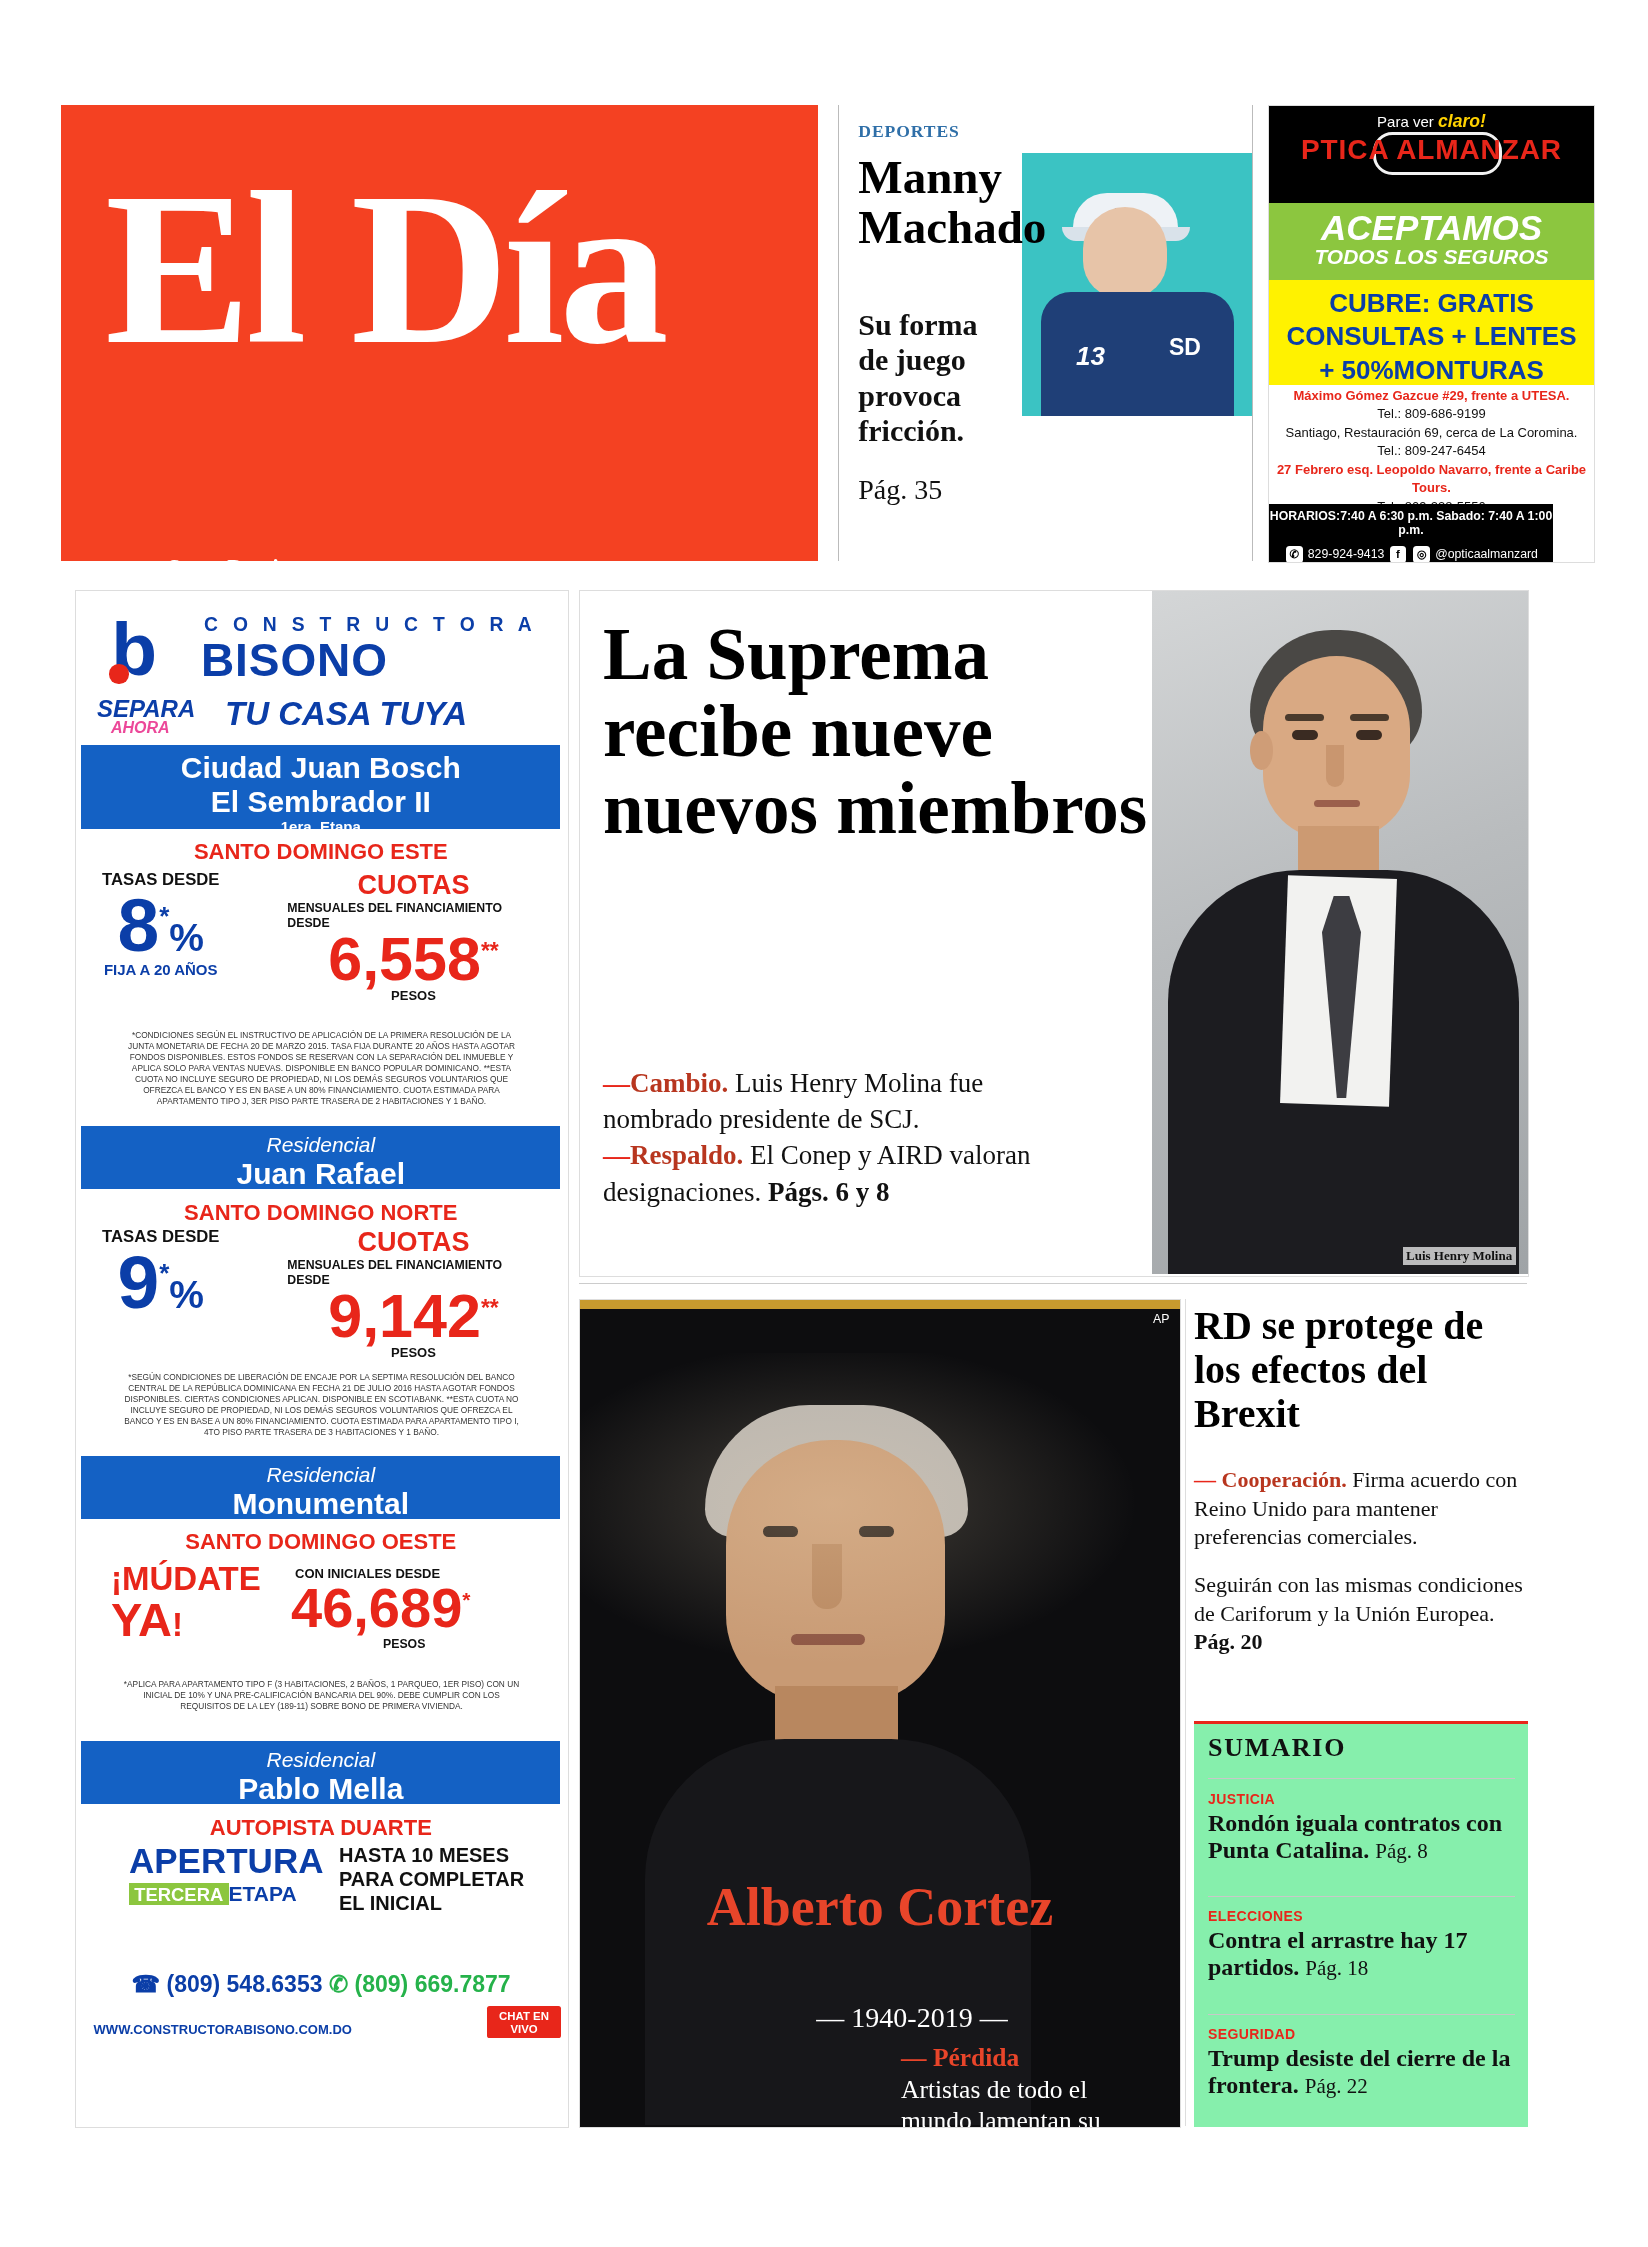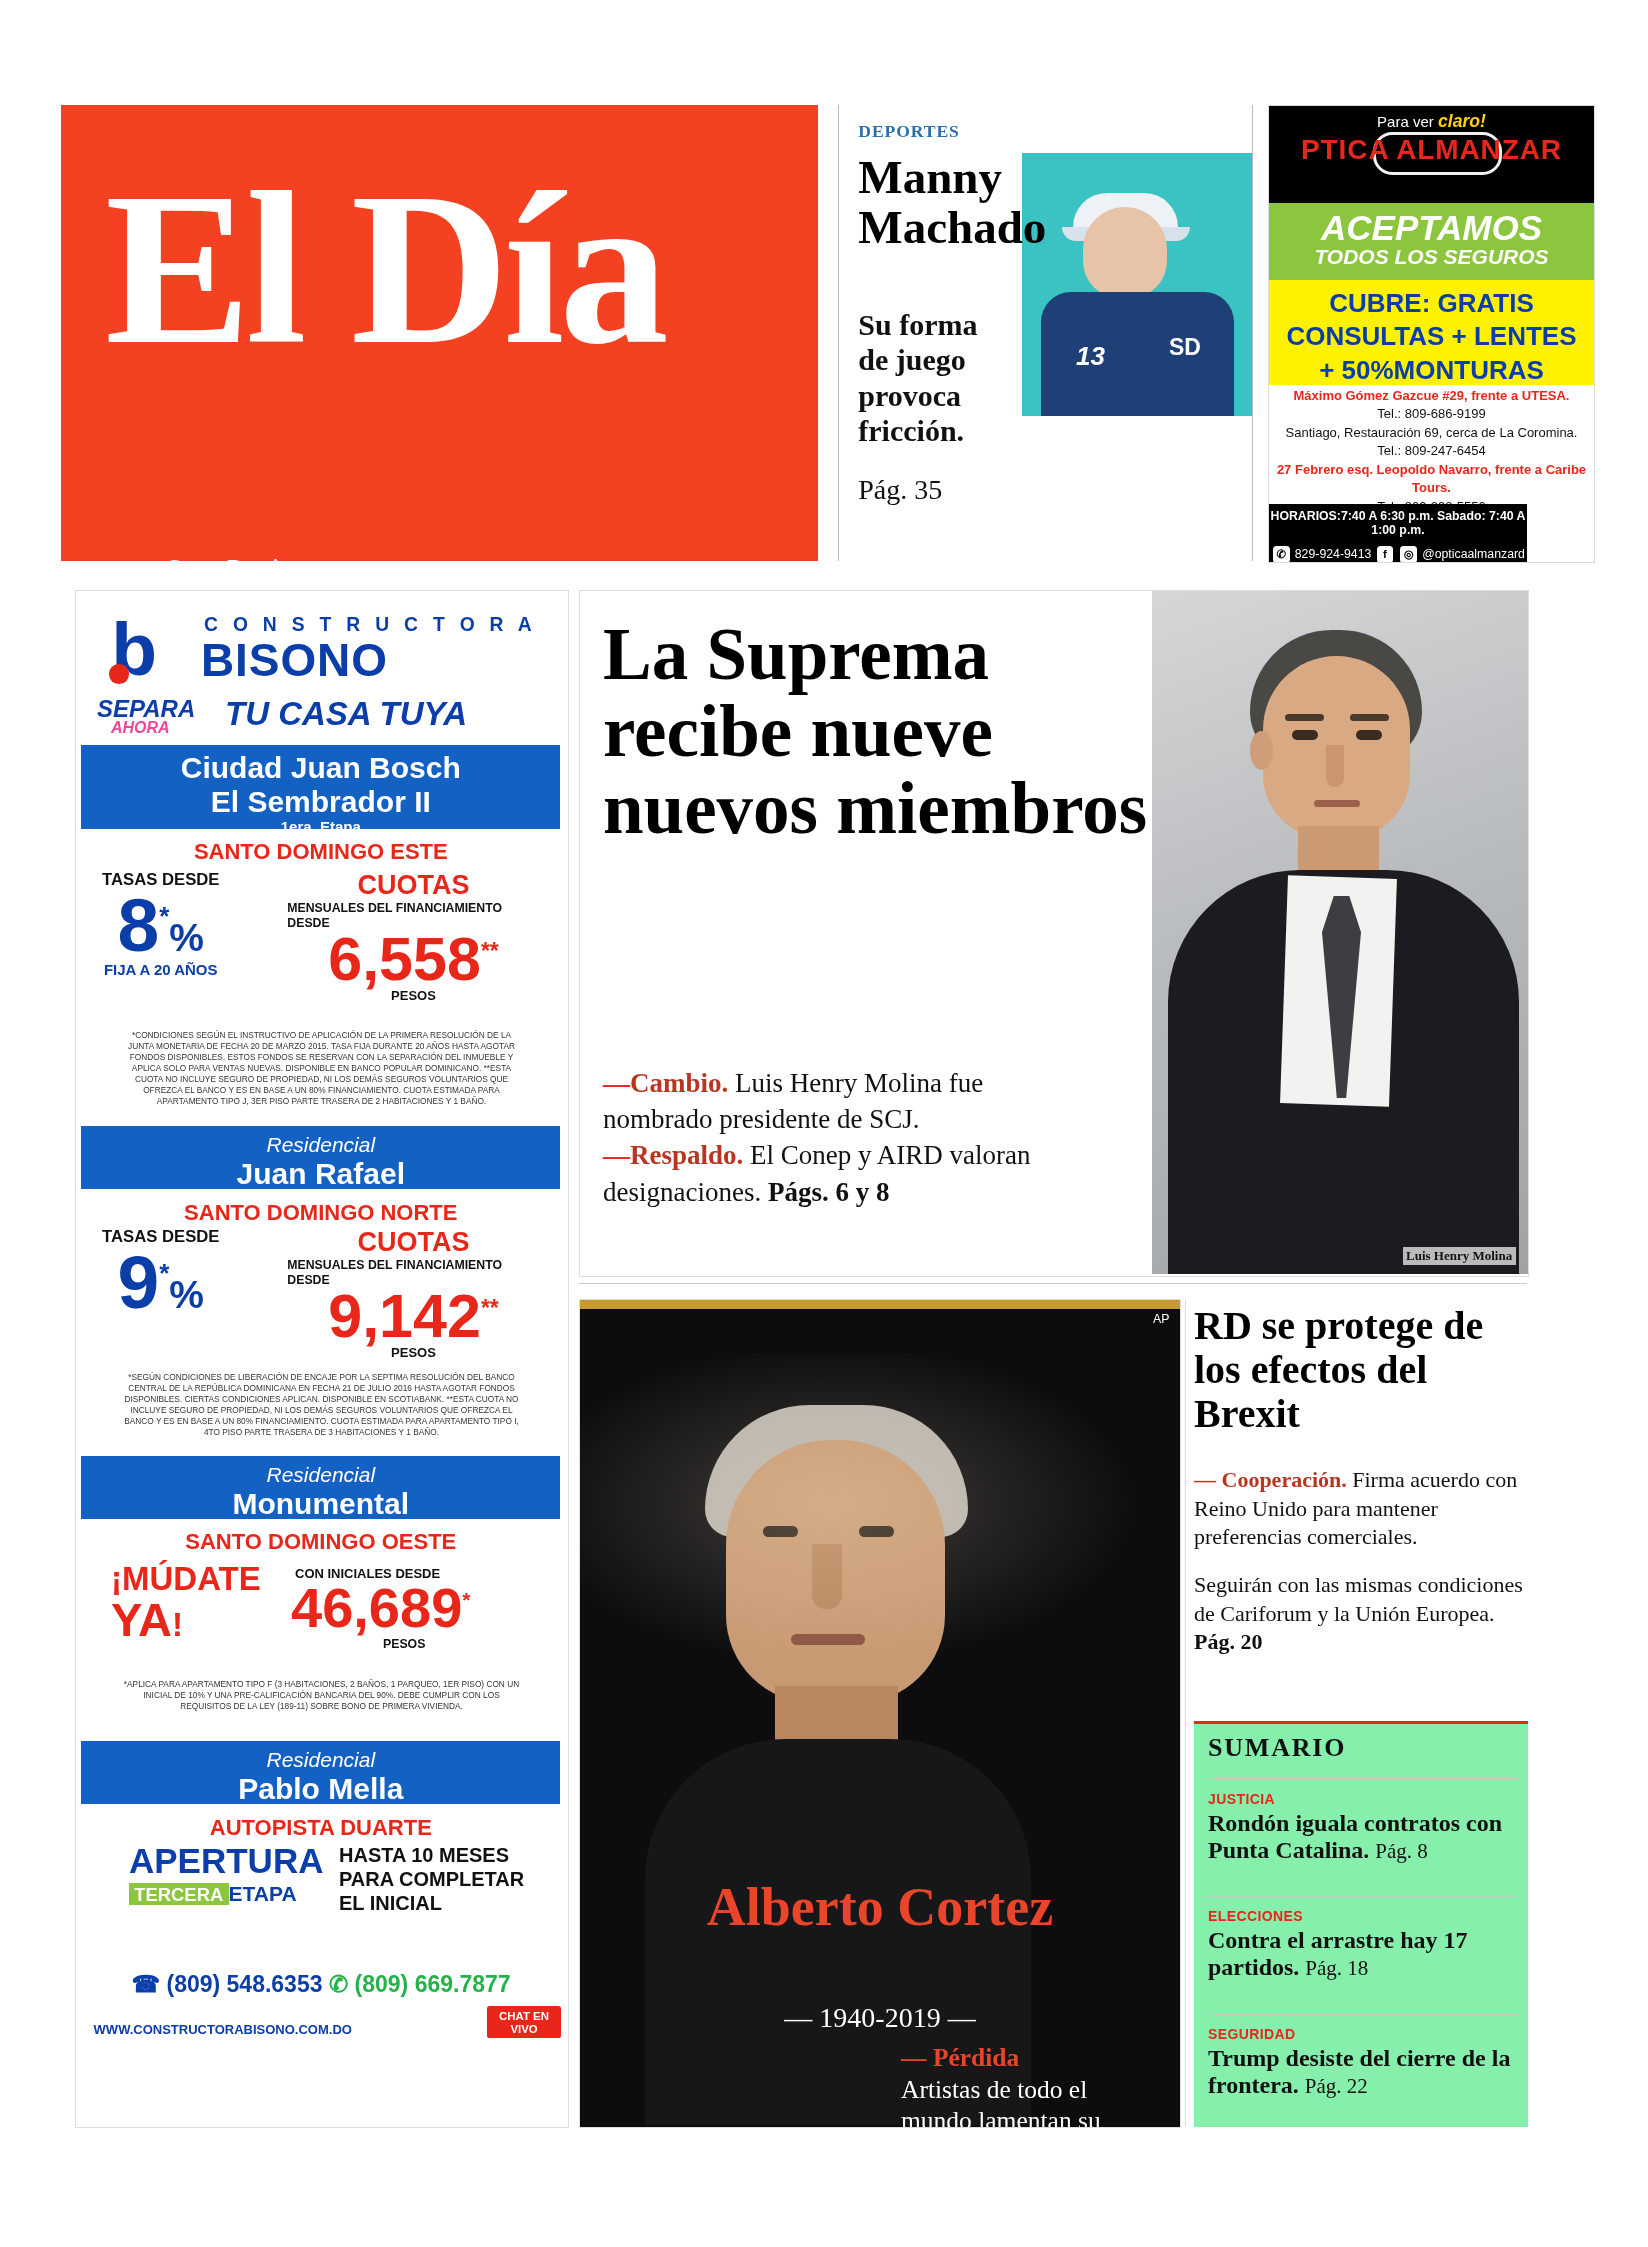--- a/index.html
+++ b/index.html
@@ -267,21 +267,21 @@
   .op-red-lines {
     position: absolute; left: 0; top: 281px; width: 325px;
     text-align: center;
     font-family: "Liberation Sans", sans-serif;
     font-size: 13px;
     line-height: 1.42;
     color: #111111;
   }
   .op-red-lines .r { color: #e8261a; font-weight: bold; }
   .op-black {
-    position: absolute; left: 0; bottom: 0; width: 258px; height: 58px;
+    position: absolute; left: 0; bottom: 0; width: 284px; height: 58px;
     background: #000000;
     color: #ffffff;
     font-family: "Liberation Sans", sans-serif;
     font-size: 12.3px;
     text-align: center;
   }
   .op-black .hr { padding-top: 5.3px; font-weight: bold; }
   .op-social { padding-top: 8.8px; font-size: 12.3px; }
   .op-social .chip {
     display: inline-block;
@@ -734,20 +734,21 @@
     font-size: 54px;
     line-height: 1.04;
     color: #e8452a;
   }
   .cz-years {
     position: absolute; left: 0; top: 702px; width: 600px;
     text-align: center;
     font-family: "Liberation Serif", serif;
     font-size: 28px;
     color: #ffffff;
+    padding-left: 32px;
   }
   .cz-caption {
     position: absolute; left: 321px; top: 742px;
     width: 263px;
     font-family: "Liberation Serif", serif;
     font-size: 25.5px;
     line-height: 1.24;
     color: #ffffff;
   }
   .cz-caption .dash { color: #e8452a; font-weight: bold; }

